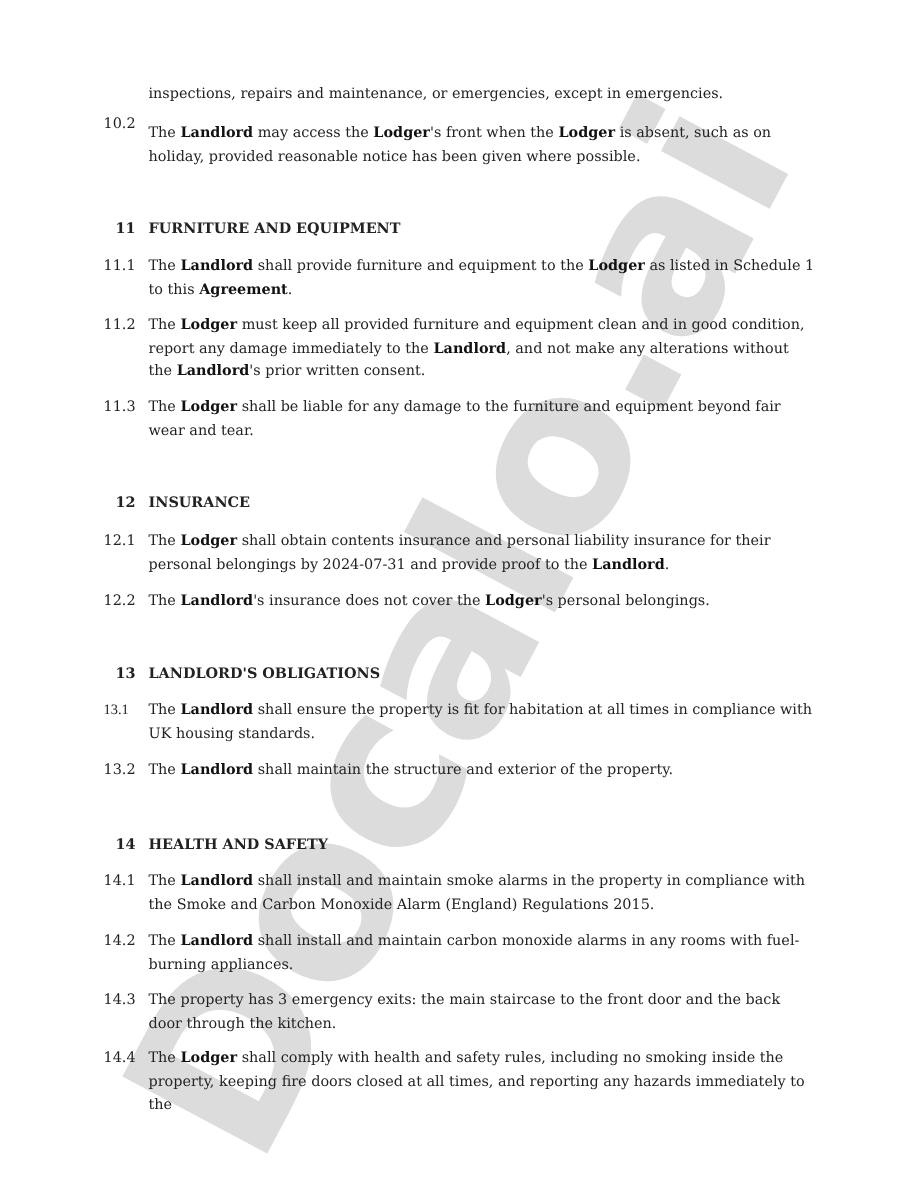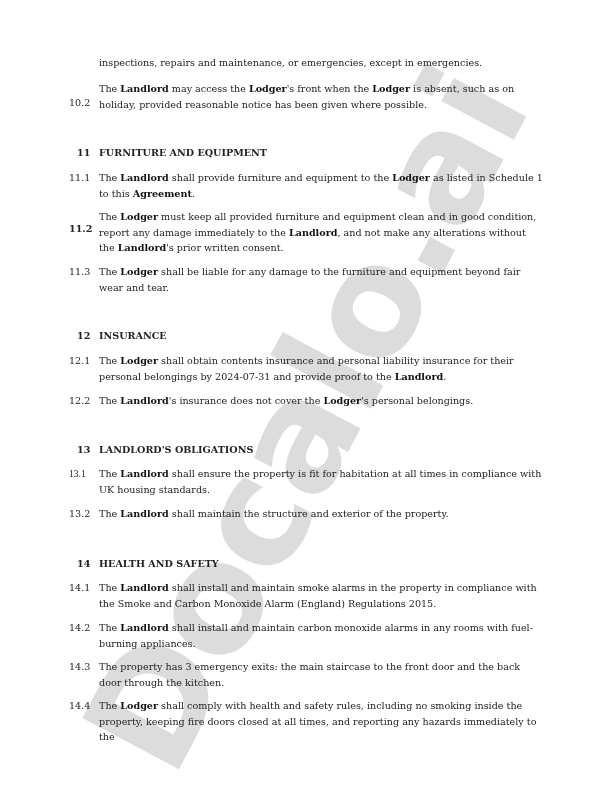--- a/index.html
+++ b/index.html
@@ -71,34 +71,34 @@
 <body>
 
 <div class="page">
 
   <div class="watermark">Docalo.ai</div>
 
   <div class="content">
 
     <div class="text" style="top:55px;">inspections, repairs and maintenance, or emergencies, except in emergencies.</div>
 
-    <div class="num" style="top:95px;text-align:right;">10.2</div>
+    <div class="num" style="top:75px;text-align:right;">10.2</div>
     <div class="text" style="top:81px;">
       <span>The </span><b>Landlord</b><span> may access the </span><b>Lodger</b><span>'s front when the </span><b>Lodger</b><span> is absent, such as on holiday, provided reasonable notice has been given where possible.</span>
     </div>
 
     <div class="heading-num" style="top:145px;">11</div>
     <div class="heading-text" style="top:145px;">FURNITURE AND EQUIPMENT</div>
 
     <div class="num" style="top:170px;">11.1</div>
     <div class="text" style="top:170px;">
       <span>The </span><b>Landlord</b><span> shall provide furniture and equipment to the </span><b>Lodger</b><span> as listed in Schedule 1 to this </span><b>Agreement</b><span>.</span>
     </div>
 
-    <div class="num" style="top:221px;font-weight:bold;">11.2</div>
+    <div class="num" style="top:209px;">11.2</div>
     <div class="text" style="top:209px;">
       <span>The </span><b>Lodger</b><span> must keep all provided furniture and equipment clean and in good condition, report any damage immediately to the </span><b>Landlord</b><span>, and not make any alterations without the </span><b>Landlord</b><span>'s prior written consent.</span>
     </div>
 
     <div class="num" style="top:264px;">11.3</div>
     <div class="text" style="top:264px;">
       <span>The </span><b>Lodger</b><span> shall be liable for any damage to the furniture and equipment beyond fair wear and tear.</span>
     </div>
 
     <div class="heading-num" style="top:328px;">12</div>

